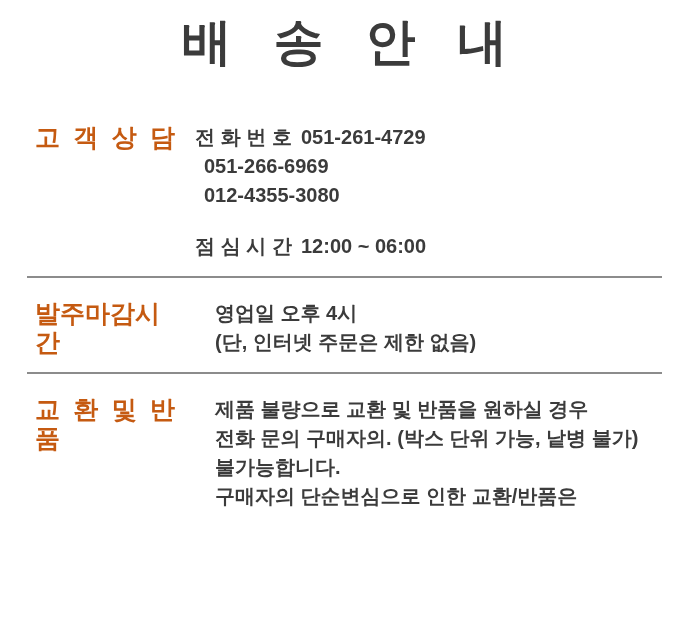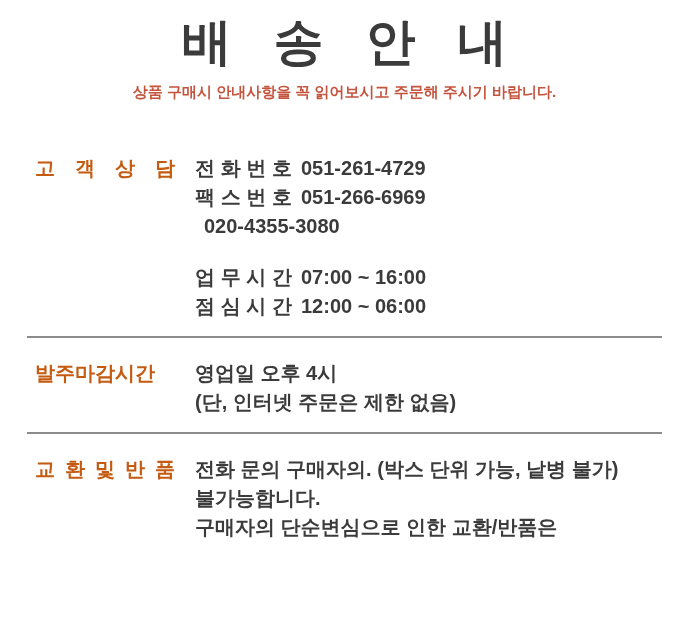--- a/index.html
+++ b/index.html
@@ -42,21 +42,21 @@
     margin-top: 53px;
   }
   .section {
     display: flex;
     align-items: flex-start;
     padding: 0 27px 0 35px;
   }
   .section-label {
     width: 140px;
     min-width: 140px;
-    font-size: 20px;
+    font-size: 25px;
     font-weight: 700;
     line-height: 29px;
     color: #C55A11;
     text-align: justify;
     text-align-last: justify;
     -moz-text-align-last: justify;
   }
   .section-body {
     margin-left: 20px;
     flex: 1;
@@ -84,51 +84,46 @@
     height: 22px;
   }
   .divider {
     border: none;
     border-top: 2px solid #8C8C8C;
     margin: 15px 27px 21px 27px;
     height: 0;
   }
   .line {
     white-space: nowrap;
+    margin-left: 20px;
   }
 </style>
 </head>
 <body>
 
 <div class="page">
 
   <div class="title">배 송 안 내</div>
-  <div class="subtitle">상품 구매시 안내사항을 꼭 읽어보시고 주문해 주시기 바랍니다.</div>
 
   <div class="sections">
 
     <div class="section">
       <div class="section-label">고 객 상 담</div>
       <div class="section-body">
         <div class="kv">
           <span class="kv-key">전 화 번 호</span>
           <span class="kv-val">051-261-4729</span>
         </div>
         <div class="kv">
-          <span class="kv-key">팩 스 번 호</span>
           <span class="kv-val">051-266-6969</span>
         </div>
         <div class="kv">
-          <span class="kv-val">020-4355-3080</span>
+          <span class="kv-val">012-4355-3080</span>
         </div>
         <div class="row-spacer"></div>
-        <div class="kv">
-          <span class="kv-key">업 무 시 간</span>
-          <span class="kv-val">07:00 ~ 16:00</span>
-        </div>
         <div class="kv">
           <span class="kv-key">점 심 시 간</span>
           <span class="kv-val">12:00 ~ 06:00</span>
         </div>
       </div>
     </div>
 
     <hr class="divider">
 
     <div class="section">
@@ -137,20 +132,21 @@
         <div class="line">영업일 오후 4시</div>
         <div class="line">(단, 인터넷 주문은 제한 없음)</div>
       </div>
     </div>
 
     <hr class="divider">
 
     <div class="section">
       <div class="section-label">교 환 및 반 품</div>
       <div class="section-body">
+        <div class="line">제품 불량으로 교환 및 반품을 원하실 경우</div>
         <div class="line">전화 문의 구매자의. (박스 단위 가능, 낱병 불가)</div>
         <div class="line">불가능합니다.</div>
         <div class="line">구매자의 단순변심으로 인한 교환/반품은</div>
       </div>
     </div>
 
   </div>
 </div>
 
 </body></html>

